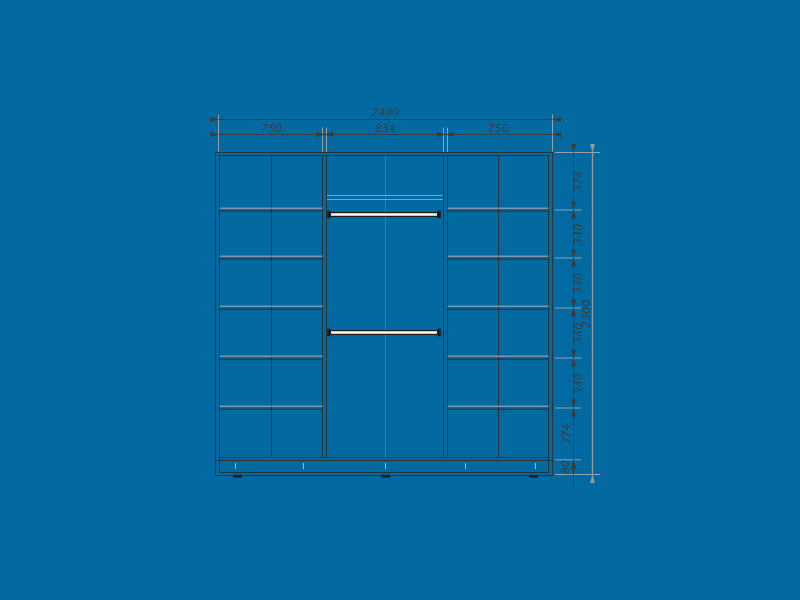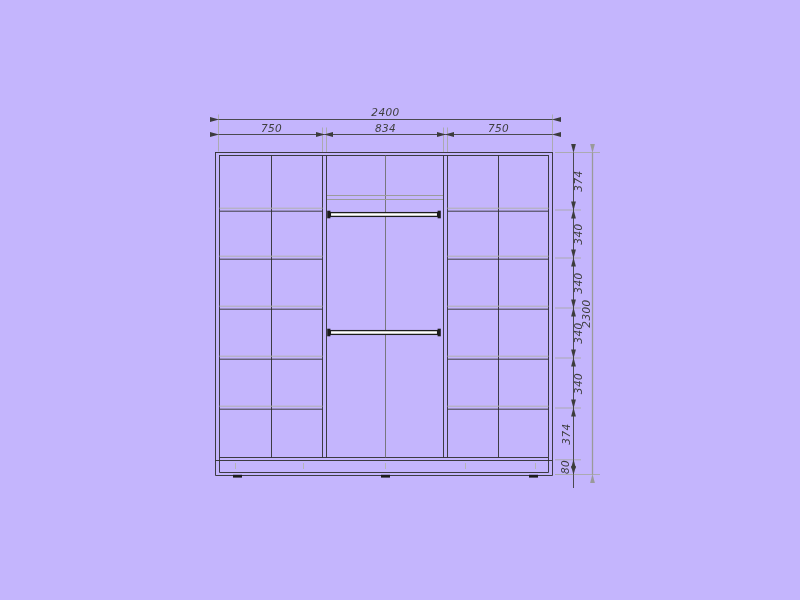--- a/index.html
+++ b/index.html
@@ -1,16 +1,16 @@
 <!DOCTYPE html>
 <html><head>
 <meta charset="utf-8">
 <style>
   html,body{margin:0;padding:0;background:#ffffff;}
-  .stage{position:relative;width:800px;height:600px;background:#c4b5fd;overflow:hidden;
+  .stage{position:relative;width:800px;height:600px;background:#0369a1;overflow:hidden;
          font-family:"DejaVu Sans",sans-serif;}
   svg{position:absolute;left:0;top:0;}
   .ln   {stroke:#2e2e2e;stroke-width:.9;fill:none;}
   .lnmid{stroke:#6f6f6f;stroke-width:.9;fill:none;}
   .shg  {stroke:#b0b0b0;stroke-width:1;fill:none;}
   .shm  {stroke:#9b9b9b;stroke-width:1;fill:none;}
   .ext  {stroke:#a8a8a8;stroke-width:.9;fill:none;}
   .dim  {stroke:#3c3c3c;stroke-width:.9;fill:none;}
   .dimg {stroke:#9a9a9a;stroke-width:1.3;fill:none;}
   .rod  {stroke:#1d1d1d;stroke-width:1.3;fill:#ffffff;}

